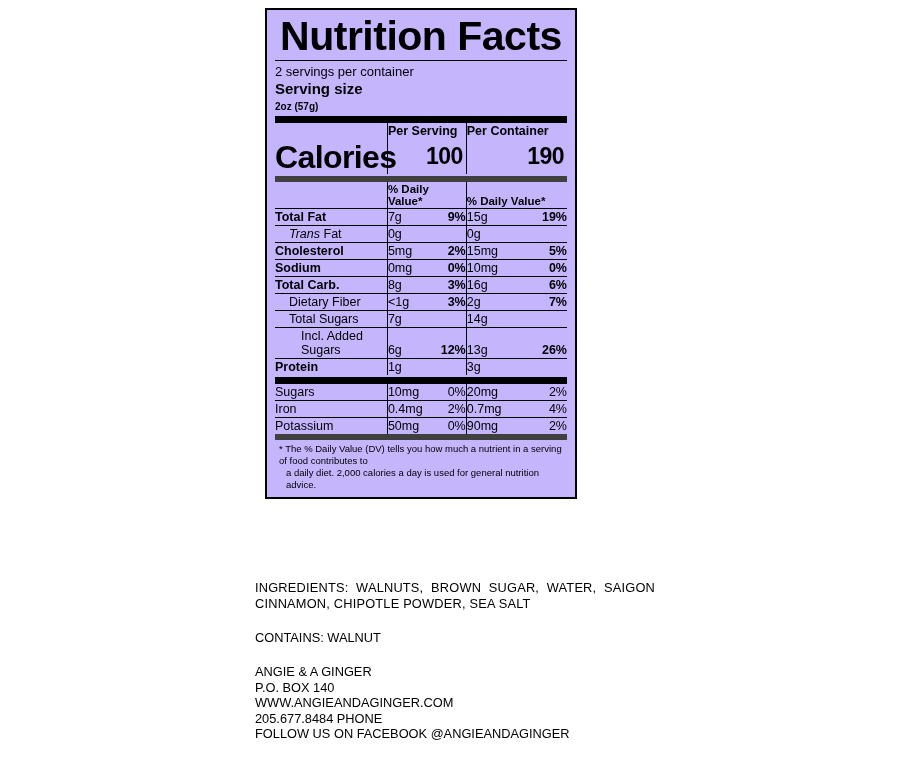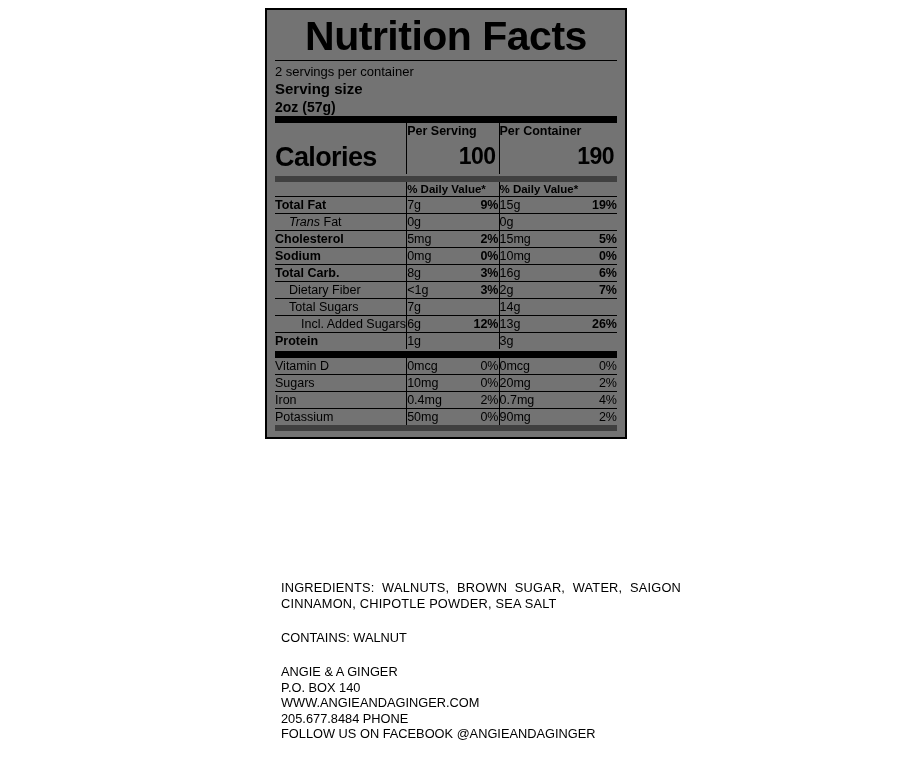--- a/index.html
+++ b/index.html
@@ -22,24 +22,24 @@
     top: 0;
     width: 920px;
     height: 760px;
   }
 
   
   .nf-panel {
     position: absolute;
     left: 265px;
     top: 8px;
-    width: 362px;
+    width: 312px;
     box-sizing: border-box;
     border: 2px solid #000;
-    background: #737373;
+    background: #c4b5fd;
     padding: 4px 8px 6px 8px;
   }
 
   .nf-title {
     font-family: "Liberation Sans", sans-serif;
     font-weight: bold;
     font-size: 41px;
     line-height: 44px;
     letter-spacing: -0.5px;
     text-align: center;
@@ -58,21 +58,21 @@
   .nf-serving-size-row {
     display: flex;
     justify-content: space-between;
     align-items: flex-start;
     font-size: 15px;
     font-weight: bold;
     line-height: 18px;
     padding-bottom: 0;
     flex-direction: column;
   }
-  .nf-serving-size-row .ss-amt { font-size: 14px; }
+  .nf-serving-size-row .ss-amt { font-size: 10px; }
 
   
   .nf-table {
     width: 100%;
     border-collapse: collapse;
     table-layout: fixed;
     font-size: 12.5px;
   }
   .nf-table col.c-name { width: 38.5%; }
   .nf-table col.c-ps-amt { width: 14%; }
@@ -88,21 +88,21 @@
   .colhead {
     font-size: 12.5px;
     font-weight: bold;
     text-align: left;
     padding-bottom: 1px;
   }
   .vline-l { border-left: 1px solid #000; padding-left: 4px; }
 
   .cal-row td { padding: 0; }
   .cal-label {
-    font-size: 27px;
+    font-size: 32px;
     font-weight: bold;
     letter-spacing: -0.6px;
     line-height: 30px;
     padding-bottom: 2px !important;
   }
   .cal-num {
     font-size: 23px;
     font-weight: bold;
     text-align: right;
     line-height: 34px;
@@ -138,21 +138,21 @@
     line-height: 12px;
     padding-top: 3px;
     padding-left: 4px;
     padding-right: 2px;
   }
   .footnote .ind { display: block; padding-left: 7px; }
 
   
   .lower {
     position: absolute;
-    left: 281px;
+    left: 255px;
     top: 580px;
     width: 400px;
     font-size: 12.8px;
     line-height: 16px;
   }
   .ingredients {
     text-align: justify;
     letter-spacing: 0.2px;
   }
   .contains { margin-top: 18px; }
@@ -278,27 +278,20 @@
           <td class="amt vline-l">1g</td>
           <td class="dv"></td>
           <td class="amt vline-l">3g</td>
           <td class="dv"></td>
         </tr>
         <tr class="sep-thick">
             <td colspan="5"></td>
           </tr>
 
         <tr class="sep-thin">
-          <td class="nm plain cellpad">Vitamin D</td>
-          <td class="amt vline-l">0mcg</td>
-          <td class="dv" style="font-weight:normal">0%</td>
-          <td class="amt vline-l">0mcg</td>
-          <td class="dv" style="font-weight:normal">0%</td>
-        </tr>
-        <tr class="sep-thin">
           <td class="nm plain cellpad">Sugars</td>
           <td class="amt vline-l">10mg</td>
           <td class="dv" style="font-weight:normal">0%</td>
           <td class="amt vline-l">20mg</td>
           <td class="dv" style="font-weight:normal">2%</td>
         </tr>
         <tr class="sep-thin">
           <td class="nm plain cellpad">Iron</td>
           <td class="amt vline-l">0.4mg</td>
           <td class="dv" style="font-weight:normal">2%</td>
@@ -308,20 +301,24 @@
         <tr class="sep-med">
           <td class="nm plain cellpad">Potassium</td>
           <td class="amt vline-l">50mg</td>
           <td class="dv" style="font-weight:normal">0%</td>
           <td class="amt vline-l">90mg</td>
           <td class="dv" style="font-weight:normal">2%</td>
         </tr>
       </tbody>
     </table>
 
+    <div class="footnote">
+      <span>* The % Daily Value (DV) tells you how much a nutrient in a serving of food contributes to</span>
+      <span class="ind">a daily diet. 2,000 calories a day is used for general nutrition advice.</span>
+    </div>
   </div>
 
   <div class="lower">
     <div class="ingredients">INGREDIENTS: WALNUTS, BROWN SUGAR, WATER, SAIGON CINNAMON, CHIPOTLE POWDER, SEA SALT</div>
     <div class="contains">CONTAINS: WALNUT</div>
     <div class="addr">
       <div>ANGIE &amp; A GINGER</div>
       <div>P.O. BOX 140</div>
       <div>WWW.ANGIEANDAGINGER.COM</div>
       <div>205.677.8484 PHONE</div>

